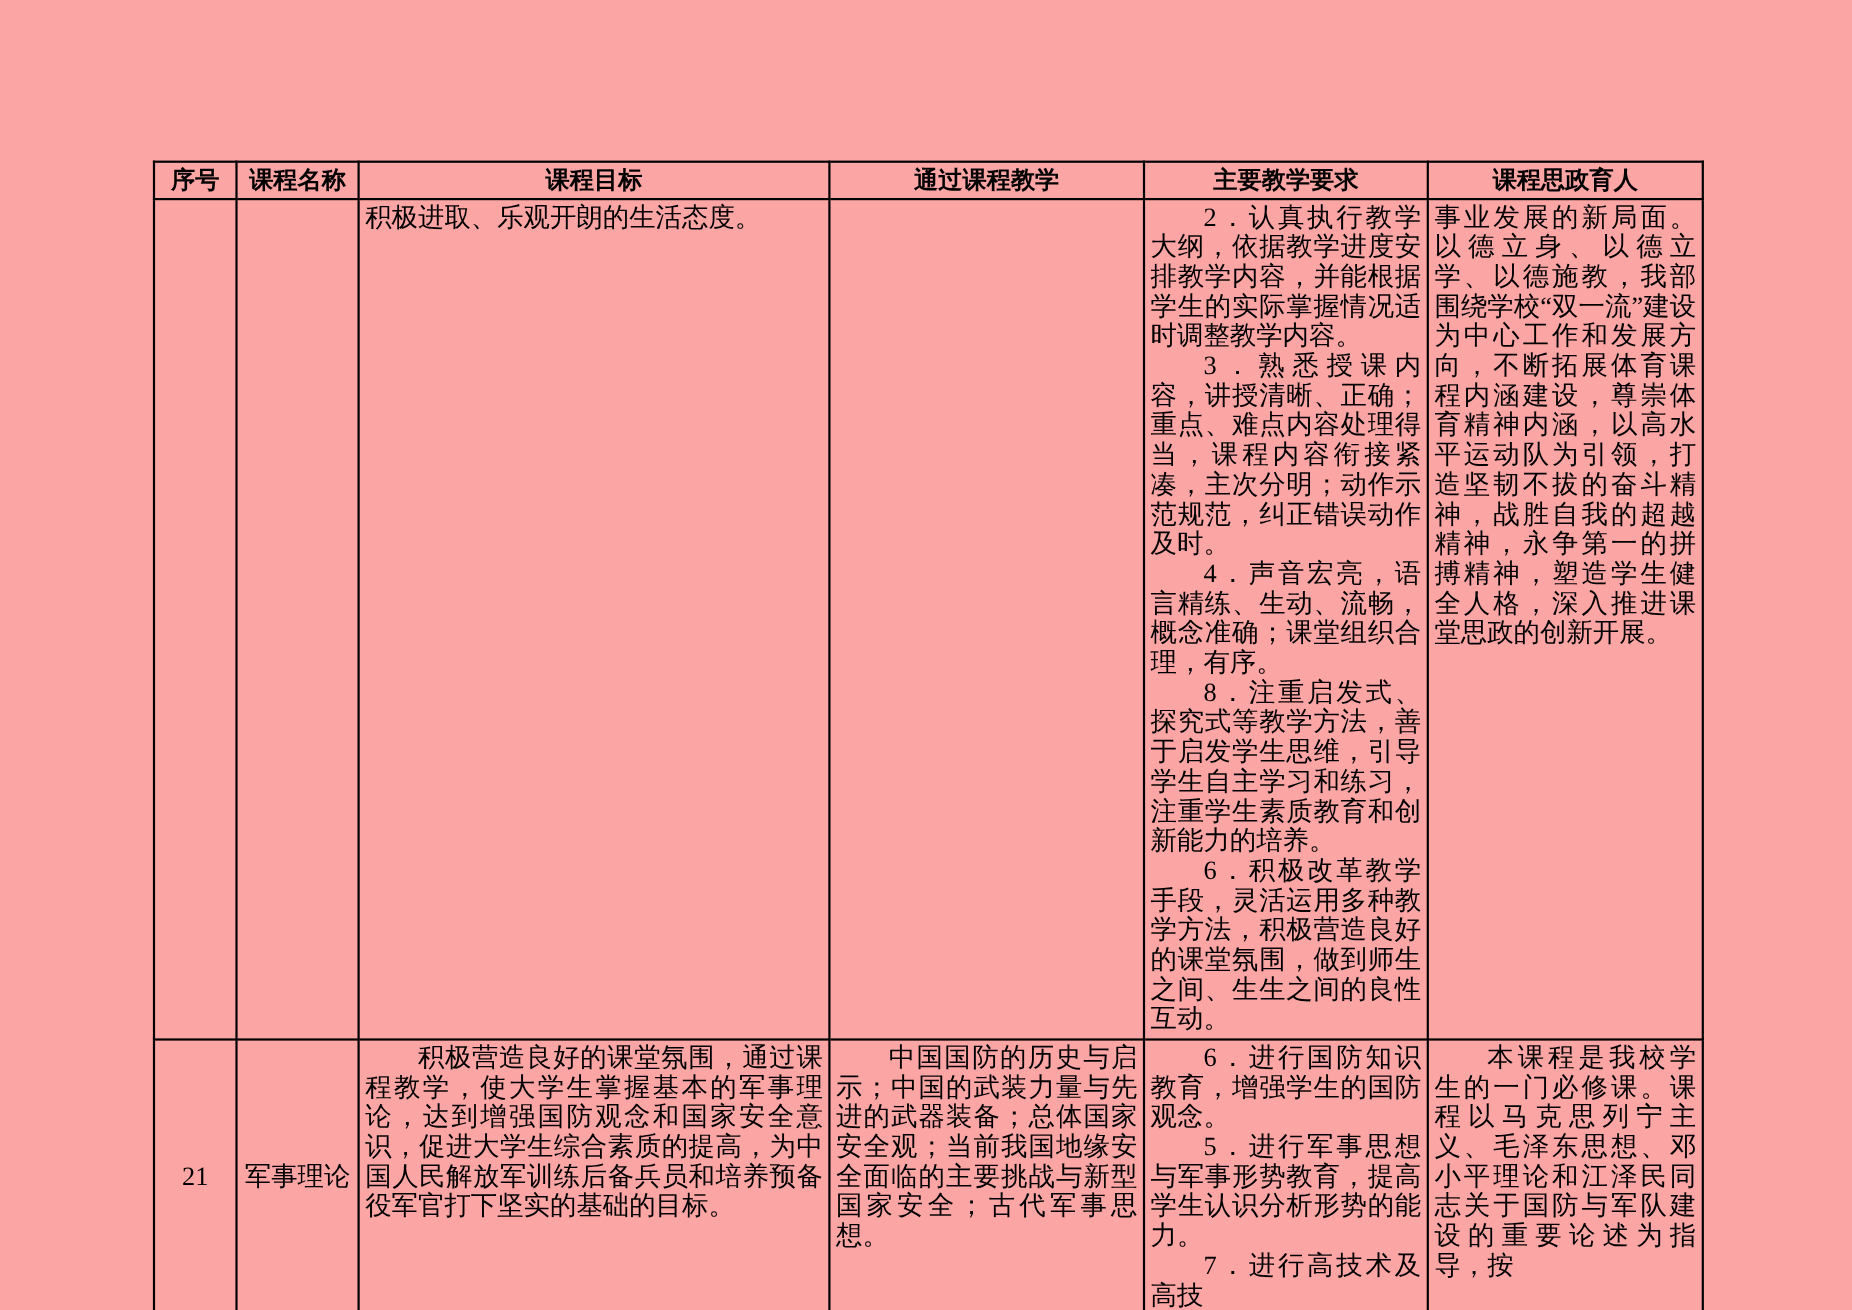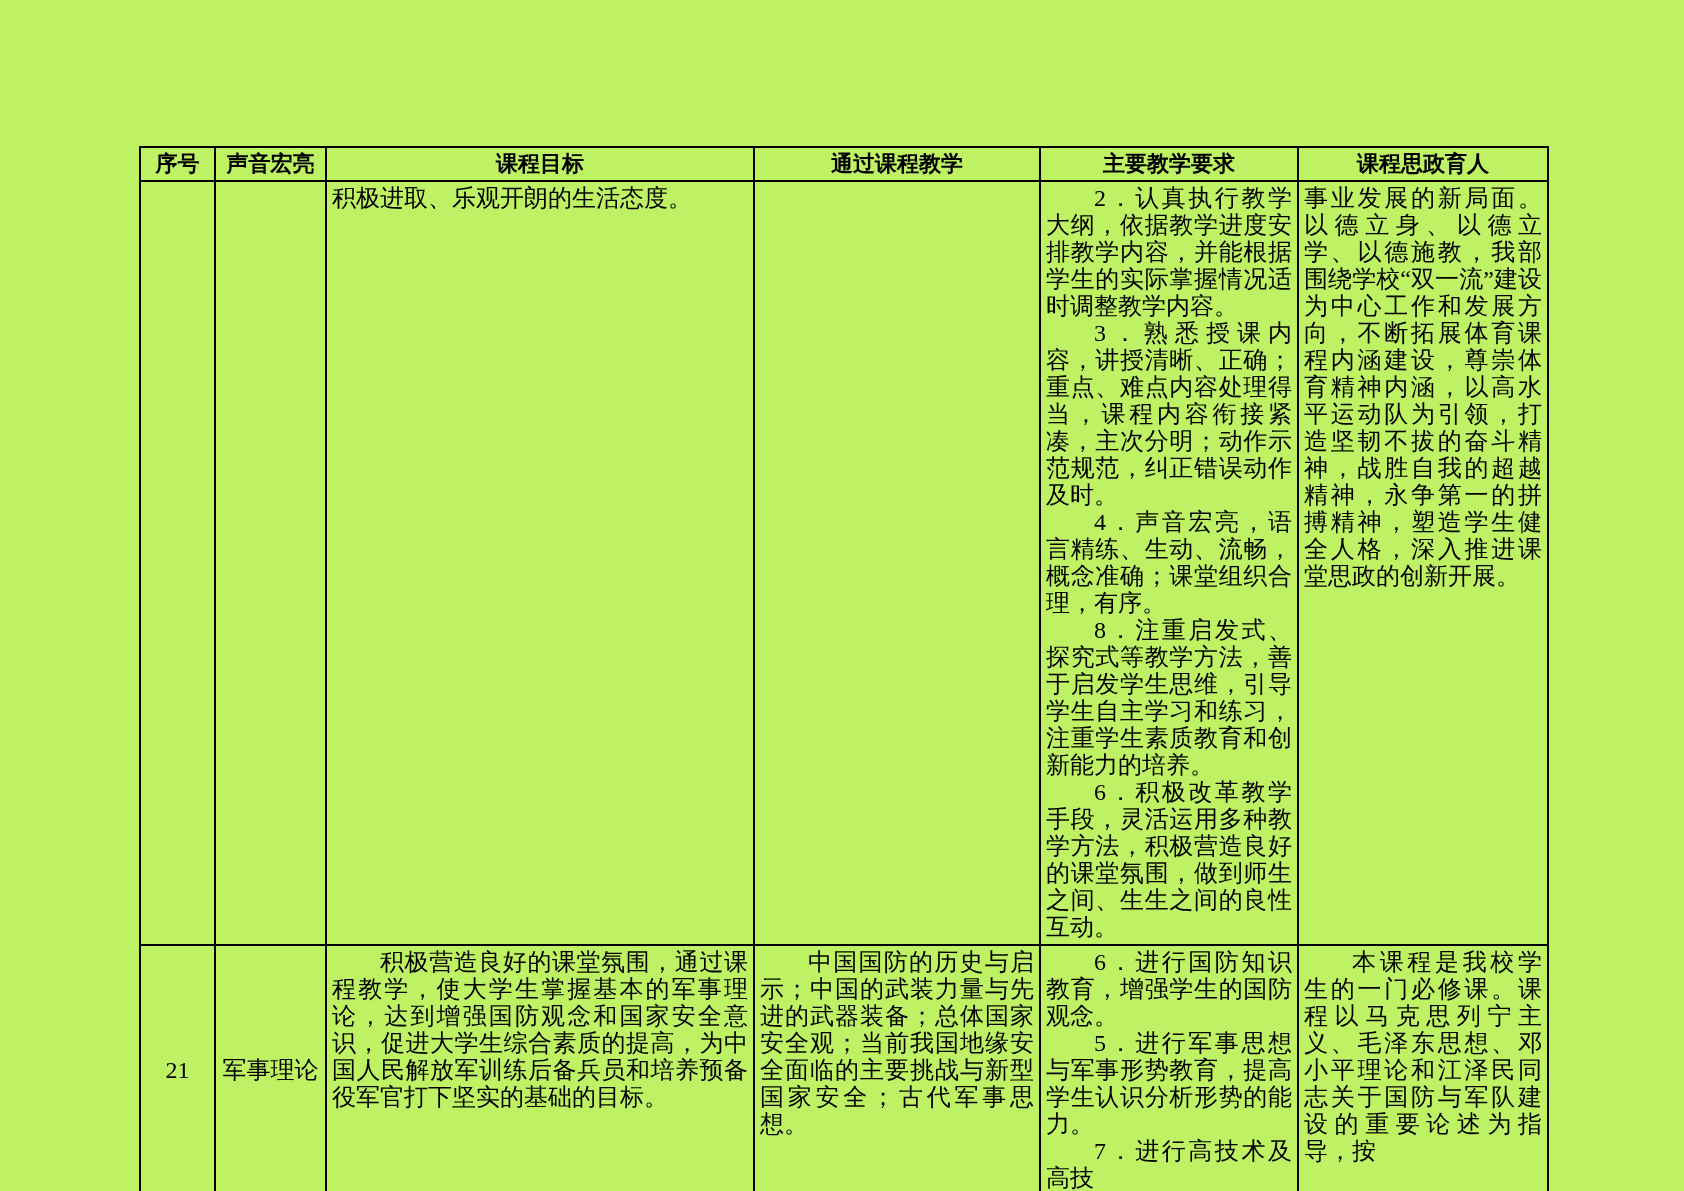--- a/index.html
+++ b/index.html
@@ -1,20 +1,20 @@
 <!DOCTYPE html>
 <html><head>
 <meta charset="utf-8">
 <style>
   html, body { margin: 0; padding: 0; background: #e8e8e8; }
   .page {
     position: relative;
     width: 1684px;
     height: 1191px;
-    background: #bef264;
+    background: #fca5a5;
     font-family: "Liberation Serif", "DejaVu Serif", serif;
     color: #000000;
     overflow: hidden;
   }
   table.course-table {
     position: absolute;
     left: 139px;
     top: 146px;
     width: 1408px;
     border-collapse: collapse;
@@ -72,21 +72,21 @@
       <col style="width:75px">
       <col style="width:111px">
       <col style="width:428px">
       <col style="width:286px">
       <col style="width:258px">
       <col style="width:250px">
     </colgroup>
     <thead>
       <tr>
         <th>序号</th>
-        <th>声音宏亮</th>
+        <th>课程名称</th>
         <th>课程目标</th>
         <th>通过课程教学</th>
         <th>主要教学要求</th>
         <th>课程思政育人</th>
       </tr>
     </thead>
     <tbody>
       <tr class="row-a">
         <td class="cell-center"></td>
         <td class="cell-center"></td>

